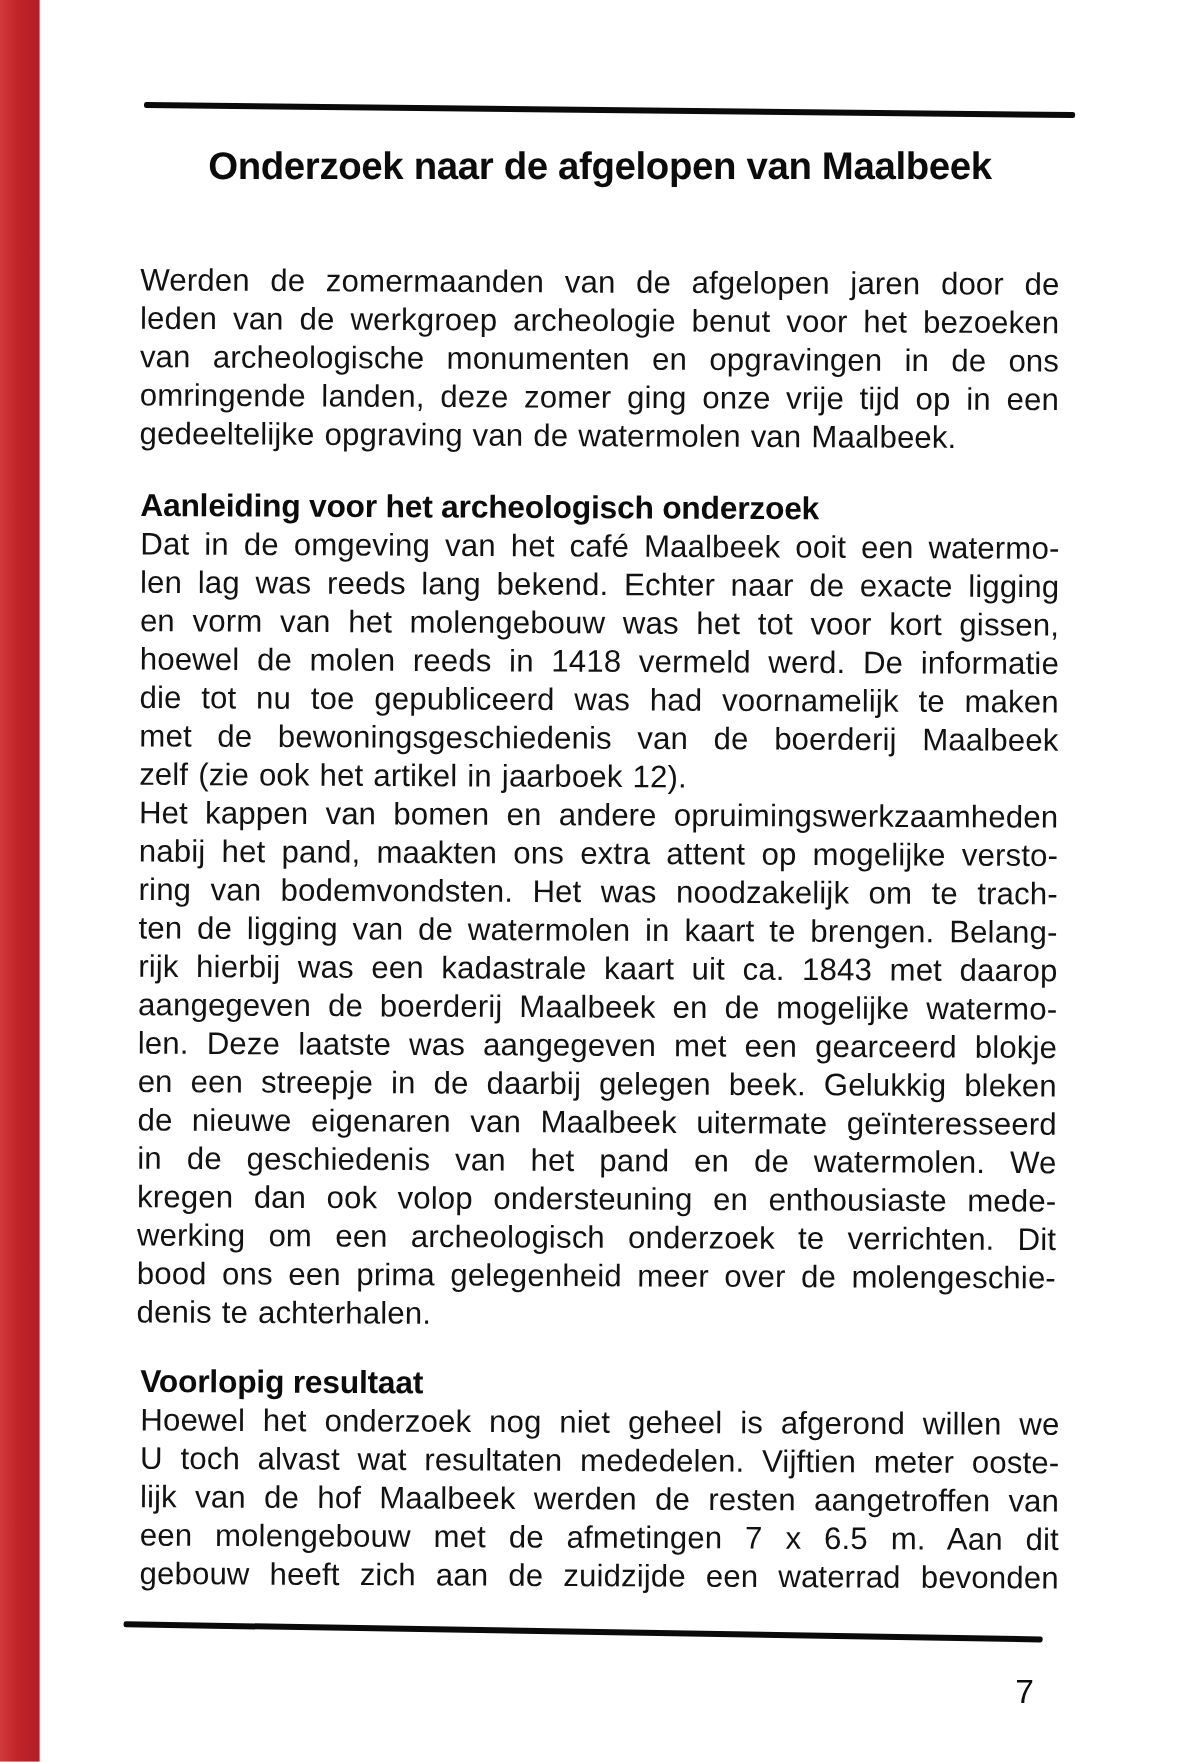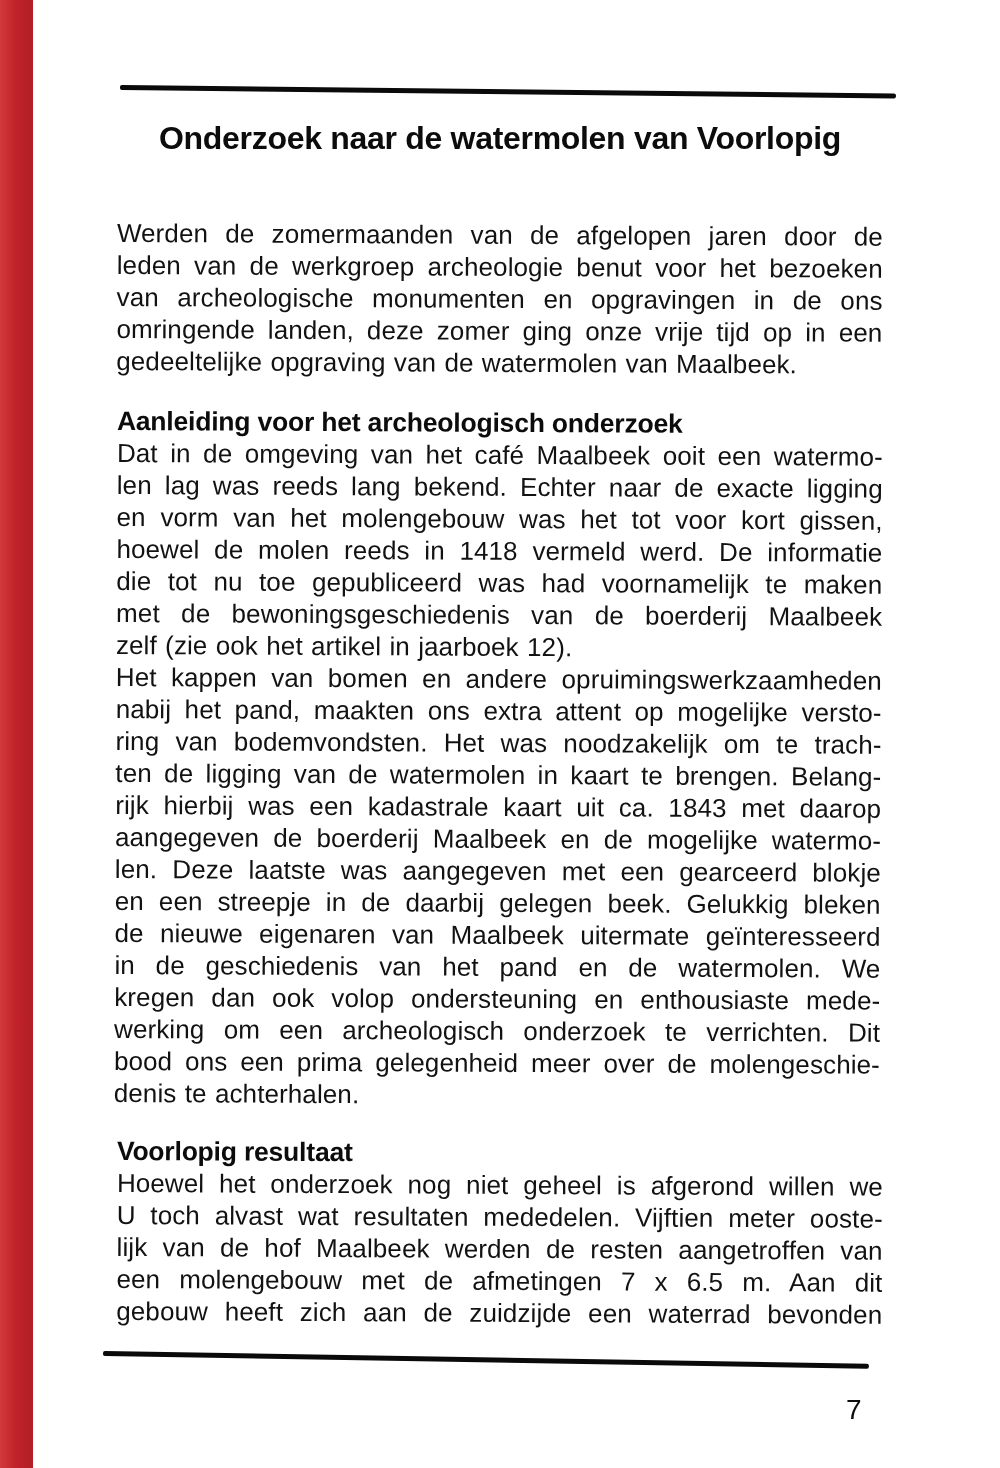--- a/index.html
+++ b/index.html
@@ -52,21 +52,21 @@
     font-size:28px; color:#0e0e0e;
   }
 </style>
 </head>
 <body>
 
 <div class="spine"></div>
 
 <div class="rule rule-top"></div>
 
-<div class="page-title">Onderzoek naar de watermolen van Voorlopig</div>
+<div class="page-title">Onderzoek naar de afgelopen van Maalbeek</div>
 
 <div class="textcol pos-intro">
     <div class="tline">Werden de zomermaanden van de afgelopen jaren door de</div>
     <div class="tline">leden van de werkgroep archeologie benut voor het bezoeken</div>
     <div class="tline">van archeologische monumenten en opgravingen in de ons</div>
     <div class="tline">omringende landen, deze zomer ging onze vrije tijd op in een</div>
     <div class="tline tline-end">gedeeltelijke opgraving van de watermolen van Maalbeek.</div>
   </div>
 
 <div class="textcol sec-heading pos-head1">Aanleiding voor het archeologisch onderzoek</div>

